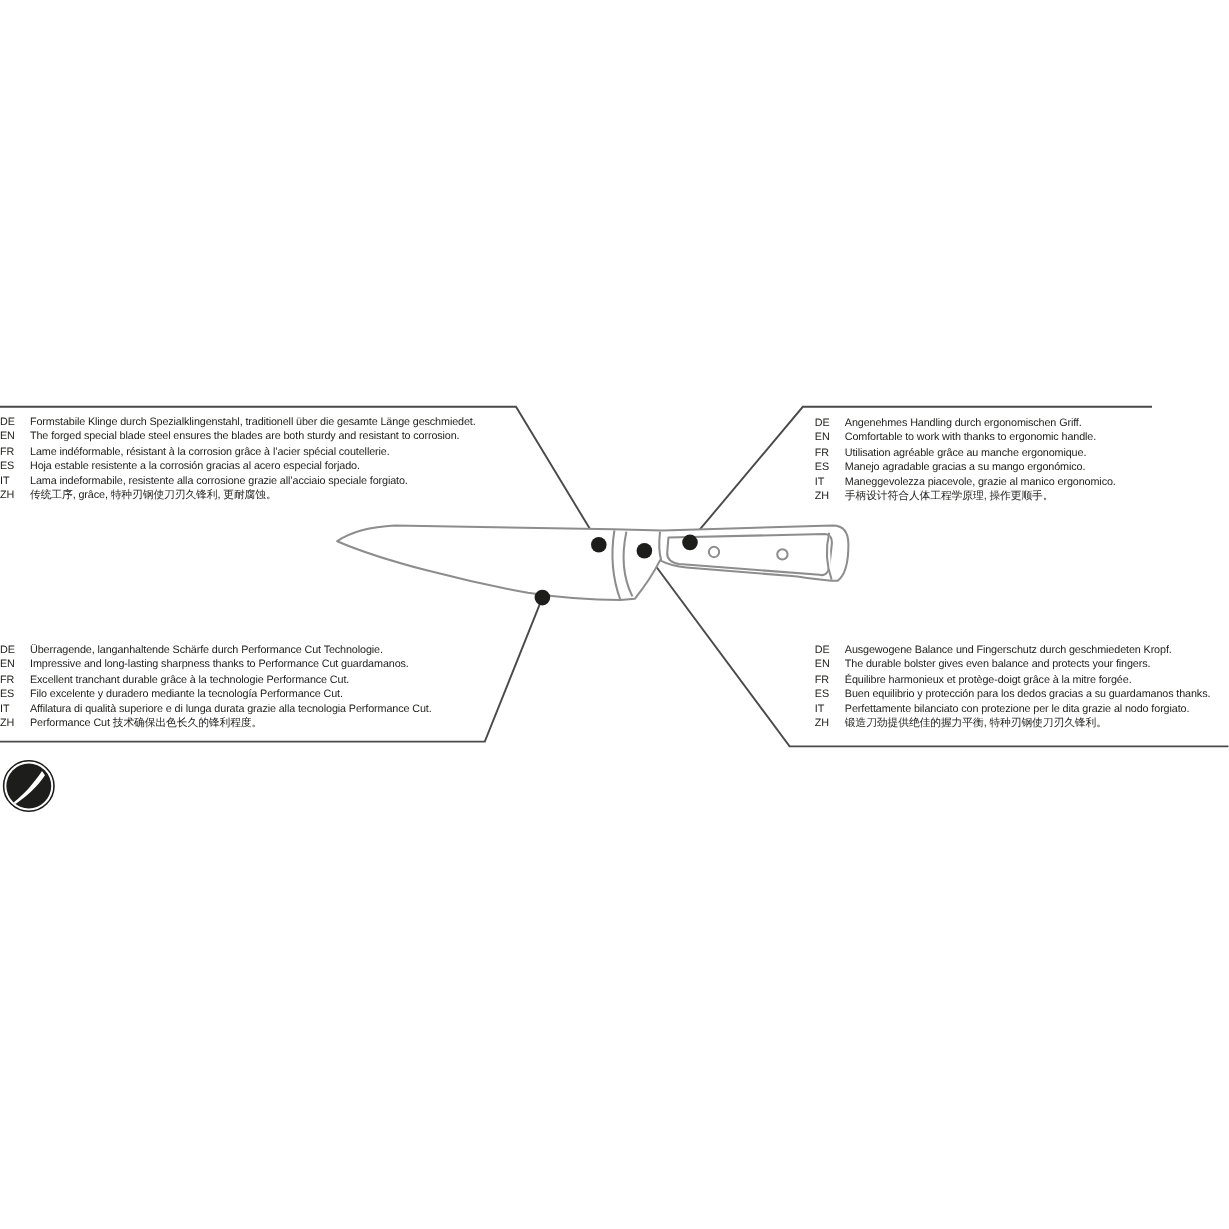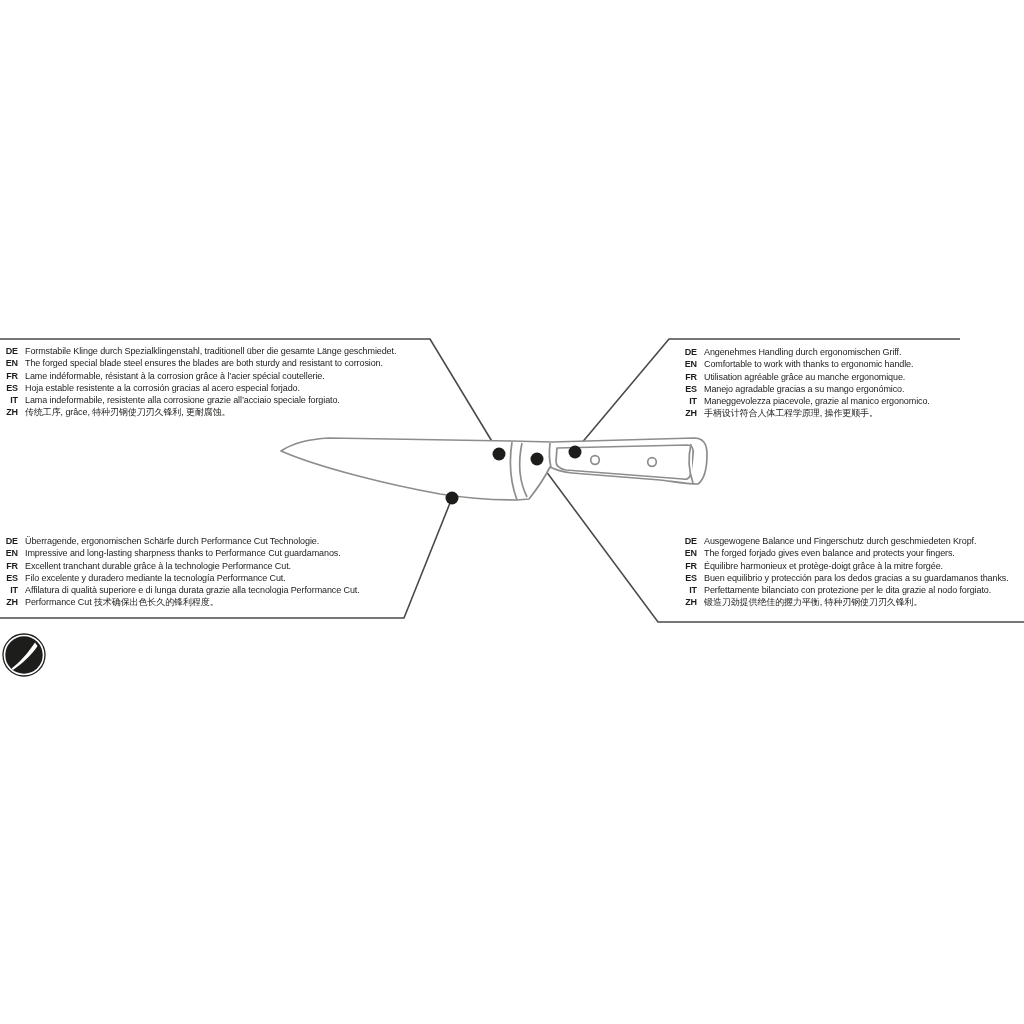--- a/index.html
+++ b/index.html
@@ -3,21 +3,21 @@
 <meta charset="utf-8">
 <style>
   html,body{margin:0;padding:0;background:#ffffff;}
   #canvas{
     position:relative;width:1024px;height:1024px;background:#ffffff;overflow:hidden;
     font-family:"Liberation Sans","DejaVu Sans",sans-serif;
   }
   #artwork{position:absolute;left:0;top:0;}
   .block{position:absolute;color:#1d1d1b;font-size:9px;line-height:12.3px;letter-spacing:-0.1px;}
   .line{display:flex;white-space:pre;}
-  .lbl{display:inline-block;width:18px;min-width:18px;text-align:right;font-weight:bold;margin-right:7px;}
+  .lbl{display:inline-block;width:18px;min-width:18px;font-weight:normal;margin-right:7px;}
   .b{font-weight:normal;}
 </style>
 </head>
 <body>
 
 <div id="canvas">
 
   <svg id="artwork" width="1024" height="1024" viewBox="0 0 1024 1024">
 
     <g stroke="#4a4a4a" stroke-width="1.6" fill="none">
@@ -93,30 +93,30 @@
   <div class="block" style="left:679px;top:346px;">
     <div class="line"><span class="lbl">DE</span><span class="txt"><span>Angenehmes Handling durch ergonomischen Griff.</span><span class="b"></span><span></span></span></div>
     <div class="line"><span class="lbl">EN</span><span class="txt"><span>Comfortable to work with thanks to ergonomic handle.</span><span class="b"></span><span></span></span></div>
     <div class="line"><span class="lbl">FR</span><span class="txt"><span>Utilisation agréable grâce au manche ergonomique.</span><span class="b"></span><span></span></span></div>
     <div class="line"><span class="lbl">ES</span><span class="txt"><span>Manejo agradable gracias a su mango ergonómico.</span><span class="b"></span><span></span></span></div>
     <div class="line"><span class="lbl">IT</span><span class="txt"><span>Maneggevolezza piacevole, grazie al manico ergonomico.</span><span class="b"></span><span></span></span></div>
     <div class="line"><span class="lbl">ZH</span><span class="txt"><span>手柄设计符合人体工程学原理, 操作更顺手。</span><span class="b"></span><span></span></span></div>
   </div>
 
   <div class="block" style="left:0px;top:535px;">
-    <div class="line"><span class="lbl">DE</span><span class="txt"><span>Überragende, ergonomischen Schärfe durch </span><span class="b">Performance Cut</span><span> Technologie.</span></span></div>
+    <div class="line"><span class="lbl">DE</span><span class="txt"><span>Überragende, langanhaltende Schärfe durch </span><span class="b">Performance Cut</span><span> Technologie.</span></span></div>
     <div class="line"><span class="lbl">EN</span><span class="txt"><span>Impressive and long-lasting sharpness thanks to </span><span class="b">Performance Cut</span><span> guardamanos.</span></span></div>
     <div class="line"><span class="lbl">FR</span><span class="txt"><span>Excellent tranchant durable grâce à la technologie </span><span class="b">Performance Cut</span><span>.</span></span></div>
     <div class="line"><span class="lbl">ES</span><span class="txt"><span>Filo excelente y duradero mediante la tecnología </span><span class="b">Performance Cut</span><span>.</span></span></div>
     <div class="line"><span class="lbl">IT</span><span class="txt"><span>Affilatura di qualità superiore e di lunga durata grazie alla tecnologia </span><span class="b">Performance Cut</span><span>.</span></span></div>
     <div class="line"><span class="lbl">ZH</span><span class="txt"><span>Performance Cut 技术确保出色长久的锋利程度。</span><span class="b"></span><span></span></span></div>
   </div>
 
   <div class="block" style="left:679px;top:535px;">
     <div class="line"><span class="lbl">DE</span><span class="txt"><span>Ausgewogene Balance und Fingerschutz durch geschmiedeten Kropf.</span><span class="b"></span><span></span></span></div>
-    <div class="line"><span class="lbl">EN</span><span class="txt"><span>The forged forjado gives even balance and protects your fingers.</span><span class="b"></span><span></span></span></div>
+    <div class="line"><span class="lbl">EN</span><span class="txt"><span>The durable bolster gives even balance and protects your fingers.</span><span class="b"></span><span></span></span></div>
     <div class="line"><span class="lbl">FR</span><span class="txt"><span>Équilibre harmonieux et protège-doigt grâce à la mitre forgée.</span><span class="b"></span><span></span></span></div>
     <div class="line"><span class="lbl">ES</span><span class="txt"><span>Buen equilibrio y protección para los dedos gracias a su guardamanos thanks.</span><span class="b"></span><span></span></span></div>
     <div class="line"><span class="lbl">IT</span><span class="txt"><span>Perfettamente bilanciato con protezione per le dita grazie al nodo forgiato.</span><span class="b"></span><span></span></span></div>
     <div class="line"><span class="lbl">ZH</span><span class="txt"><span>锻造刀劲提供绝佳的握力平衡, 特种刃钢使刀刃久锋利。</span><span class="b"></span><span></span></span></div>
   </div>
 
 </div>
 
 </body></html>

